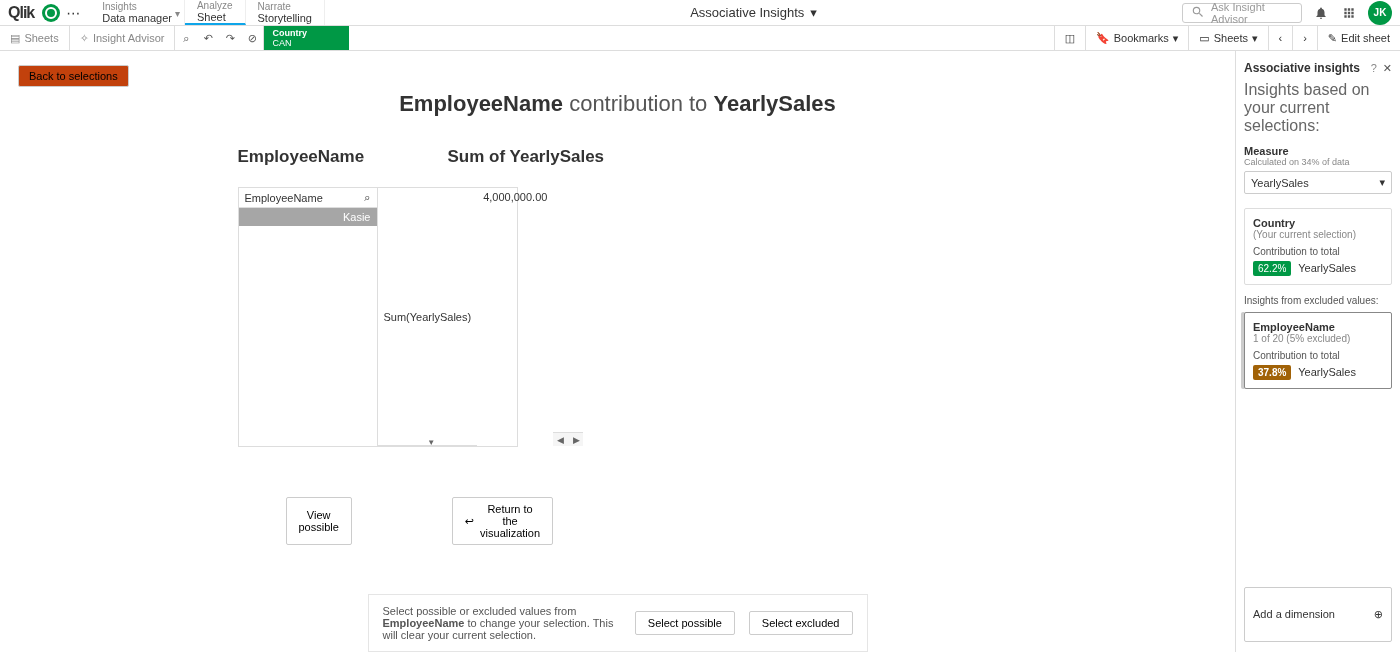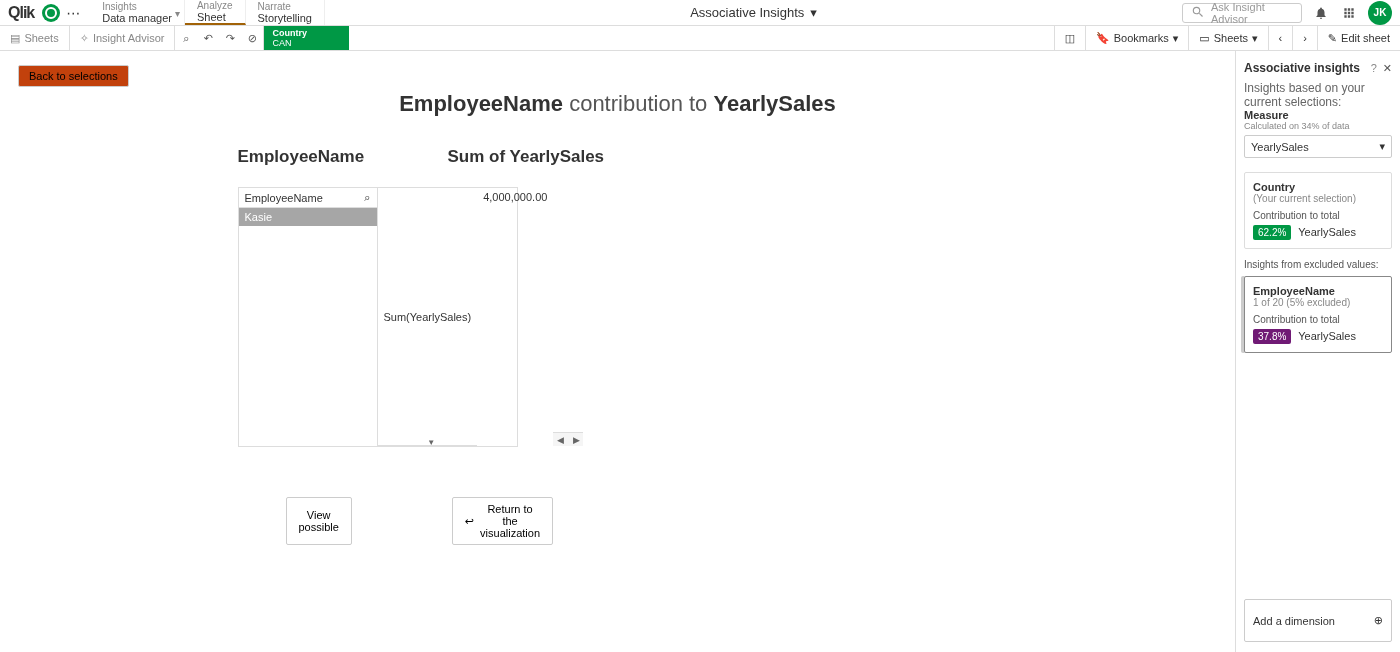--- a/index.html
+++ b/index.html
@@ -5,21 +5,21 @@
 * { box-sizing: border-box; margin: 0; padding: 0; }
 body { font-family: -apple-system, BlinkMacSystemFont, "Segoe UI", Arial, sans-serif; font-size: 12px; color: #333; width: 1400px; height: 652px; overflow: hidden; background: #fff; }
 .topbar { display: flex; align-items: center; height: 26px; border-bottom: 1px solid #ddd; padding: 0 8px; }
 .logo { display: flex; align-items: center; gap: 8px; font-weight: bold; font-size: 16px; letter-spacing: -1px; }
 .logo-q { width: 18px; height: 18px; border-radius: 50%; background: #009845; position: relative; display: inline-flex; align-items: center; justify-content: center; }
 .logo-q::after { content:""; width:8px; height:8px; border:2px solid #fff; border-radius:50%; position:absolute; }
 .more-dots { margin-left: 6px; font-size: 14px; cursor: pointer; }
 .nav-tabs { display: flex; margin-left: 10px; height: 100%; }
 .nav-tab { display: flex; flex-direction: column; justify-content: center; padding: 0 12px; border-right: 1px solid #eee; font-size: 10px; color: #888; cursor: pointer; position: relative; }
 .nav-tab .sub { font-size: 11px; color: #333; }
-.nav-tab.active { border-bottom: 2px solid #a16207; }
+.nav-tab.active { border-bottom: 2px solid #0ea5e9; }
 .nav-tab .chev { position:absolute; right:4px; top:50%; transform:translateY(-50%); font-size:10px; color:#888; }
 .center-title { flex: 1; text-align: center; font-size: 13px; color: #333; display:flex; align-items:center; justify-content:center; gap:6px; }
 .right-tools { display: flex; align-items: center; gap: 10px; }
 .search-box { display: flex; align-items: center; border: 1px solid #ccc; border-radius: 3px; padding: 2px 8px; width: 120px; height: 20px; font-size: 11px; color: #999; gap:6px; }
 .icon-btn { width: 18px; height: 18px; display: inline-flex; align-items: center; justify-content: center; cursor: pointer; color:#555; }
 .avatar { width: 24px; height: 24px; border-radius: 50%; background: #009845; color: #fff; font-size: 10px; display: flex; align-items: center; justify-content: center; font-weight: bold; }
 .toolbar { display: flex; align-items: center; height: 25px; border-bottom: 1px solid #ddd; font-size: 11px; }
 .tb-left { display: flex; align-items: center; height:100%; }
 .tb-btn { display: flex; align-items: center; gap: 4px; padding: 0 10px; height: 100%; border-right: 1px solid #ddd; color: #888; cursor: pointer; }
 .tb-btn.insight { color: #888; }
@@ -42,47 +42,47 @@
 .col-headers .c1 { width: 210px; }
 .col-headers .c2 { flex:1; }
 .tbl { border: 1px solid #ddd; height: 260px; display:flex; flex-direction:column; width: 280px; }
 .tbl-wrap { display:flex; }
 .tbl-wrap .right-tbl { border:1px solid #ddd; border-left:none; height:260px; width:140px; display:flex; flex-direction:row; }
 .tbl-head { display: flex; border-bottom: 1px solid #ddd; font-size: 11px; }
 .tbl-head .cell { padding: 3px 6px; display:flex; align-items:center; justify-content:space-between; }
 .cell.left { flex:1; }
 .cell.right { width: 100%; justify-content: flex-end; position:relative; }
 .tbl-row { display: flex; font-size: 11px; }
-.tbl-row .cell { padding: 3px 6px; }
+.tbl-row .cell { padding: 3px 6px; text-align: right; }
 .tbl-row.sel .cell.left-row { background: #a6a6a6; color:#fff; flex:1; }
 .tbl-row .cell.right-row { width:100%; text-align:right; }
 .tbl-scroll { margin-top:auto; height:14px; background:#f5f5f5; display:flex; align-items:center; border-top:1px solid #ddd; }
 .tbl-scroll .arrow { width:14px; text-align:center; font-size:9px; color:#666; cursor:pointer; }
 .tbl-scroll .track { flex:1; background:#ccc; height:10px; margin:0 1px; }
 .buttons-row { display:flex; margin-top:50px; width:280px; gap: 100px; padding-left: 48px; }
 .btn { border:1px solid #ccc; background:#fff; padding:5px 12px; font-size:11px; border-radius:2px; cursor:pointer; display:inline-flex; align-items:center; gap:6px; }
 .footer-note { position:absolute; bottom:0; left:50%; transform:translateX(-50%); width:500px; border:1px solid #e5e5e5; padding:10px 14px; font-size:11px; color:#555; display:flex; align-items:center; gap:14px; }
 .footer-note .txt { flex:1; }
 .side-panel { width: 165px; border-left: 1px solid #ddd; padding: 10px 8px; font-size: 11px; display:flex; flex-direction:column; }
 .sp-head { display:flex; align-items:center; justify-content:space-between; margin-bottom:6px; }
 .sp-title { font-weight:600; font-size:12px; }
-.sp-sub { font-size:12px; color:#666; }
+.sp-sub { font-size:16px; color:#666; margin-bottom:10px; }
 .sp-label { font-size:11px; font-weight:600; }
 .sp-desc { font-size:9px; color:#888; margin-bottom:4px; }
 .sp-select { border:1px solid #ccc; border-radius:2px; padding:4px 6px; display:flex; justify-content:space-between; align-items:center; font-size:11px; margin-bottom:14px; cursor:pointer; }
 .sp-card { border:1px solid #ddd; border-radius:2px; padding:8px; margin-bottom:10px; }
 .sp-card.active { border:1px solid #888; box-shadow: -3px 0 0 #ccc; }
 .sp-card .card-title { font-size:11px; font-weight:600; }
 .sp-card .card-sub { font-size:10px; color:#888; margin-bottom:6px; }
 .sp-card .card-row { font-size:10px; color:#555; margin-bottom:4px; }
 .badge { display:inline-block; color:#fff; font-size:10px; padding:2px 5px; border-radius:2px; margin-right:4px; }
 .badge.green { background:#009845; }
-.badge.blue { background:#701a75; }
+.badge.blue { background:#a16207;font-weight:bold; }
 .sp-section-label { font-size:10px; color:#555; margin-bottom:6px; }
-.add-dim { margin-top:auto; border:1px solid #ccc; border-radius:2px; padding:14px 8px; display:flex; justify-content:space-between; align-items:flex-end; font-size:11px; cursor:pointer; }
+.add-dim { margin-top:auto; border:1px solid #ccc; border-radius:2px; padding:20px 8px; display:flex; justify-content:space-between; align-items:flex-start; font-size:11px; cursor:pointer; }
 svg { width:12px; height:12px; fill:currentColor; }
 .search-icon svg, .icon-btn svg { width:14px; height:14px; }
 .sort-caret { position:absolute; left:50%; bottom:-2px; font-size:8px; color:#666; }
 </style>
 </head>
 <body>
 
 <div class="topbar">
   <div class="logo">
     <span>Qlik</span>
@@ -220,20 +220,27 @@
 
       <div class="buttons-row">
         <button class="btn">View possible</button>
         <button class="btn">
           <span>↩</span>
           <span>Return to the visualization</span>
         </button>
       </div>
     </div>
 
+    <div class="footer-note">
+      <div class="txt">
+        <span>Select possible or excluded values from </span><b>EmployeeName</b><span> to change your selection. This will clear your current selection.</span>
+      </div>
+      <button class="btn">Select possible</button>
+      <button class="btn">Select excluded</button>
+    </div>
   </div>
 
   <div class="side-panel">
     <div class="sp-head">
       <span class="sp-title">Associative insights</span>
       <span style="color:#888;margin-left:auto;margin-right:6px">?</span>
       <span style="color:#555">✕</span>
     </div>
     <div class="sp-sub">Insights based on your current selections:</div>
 

